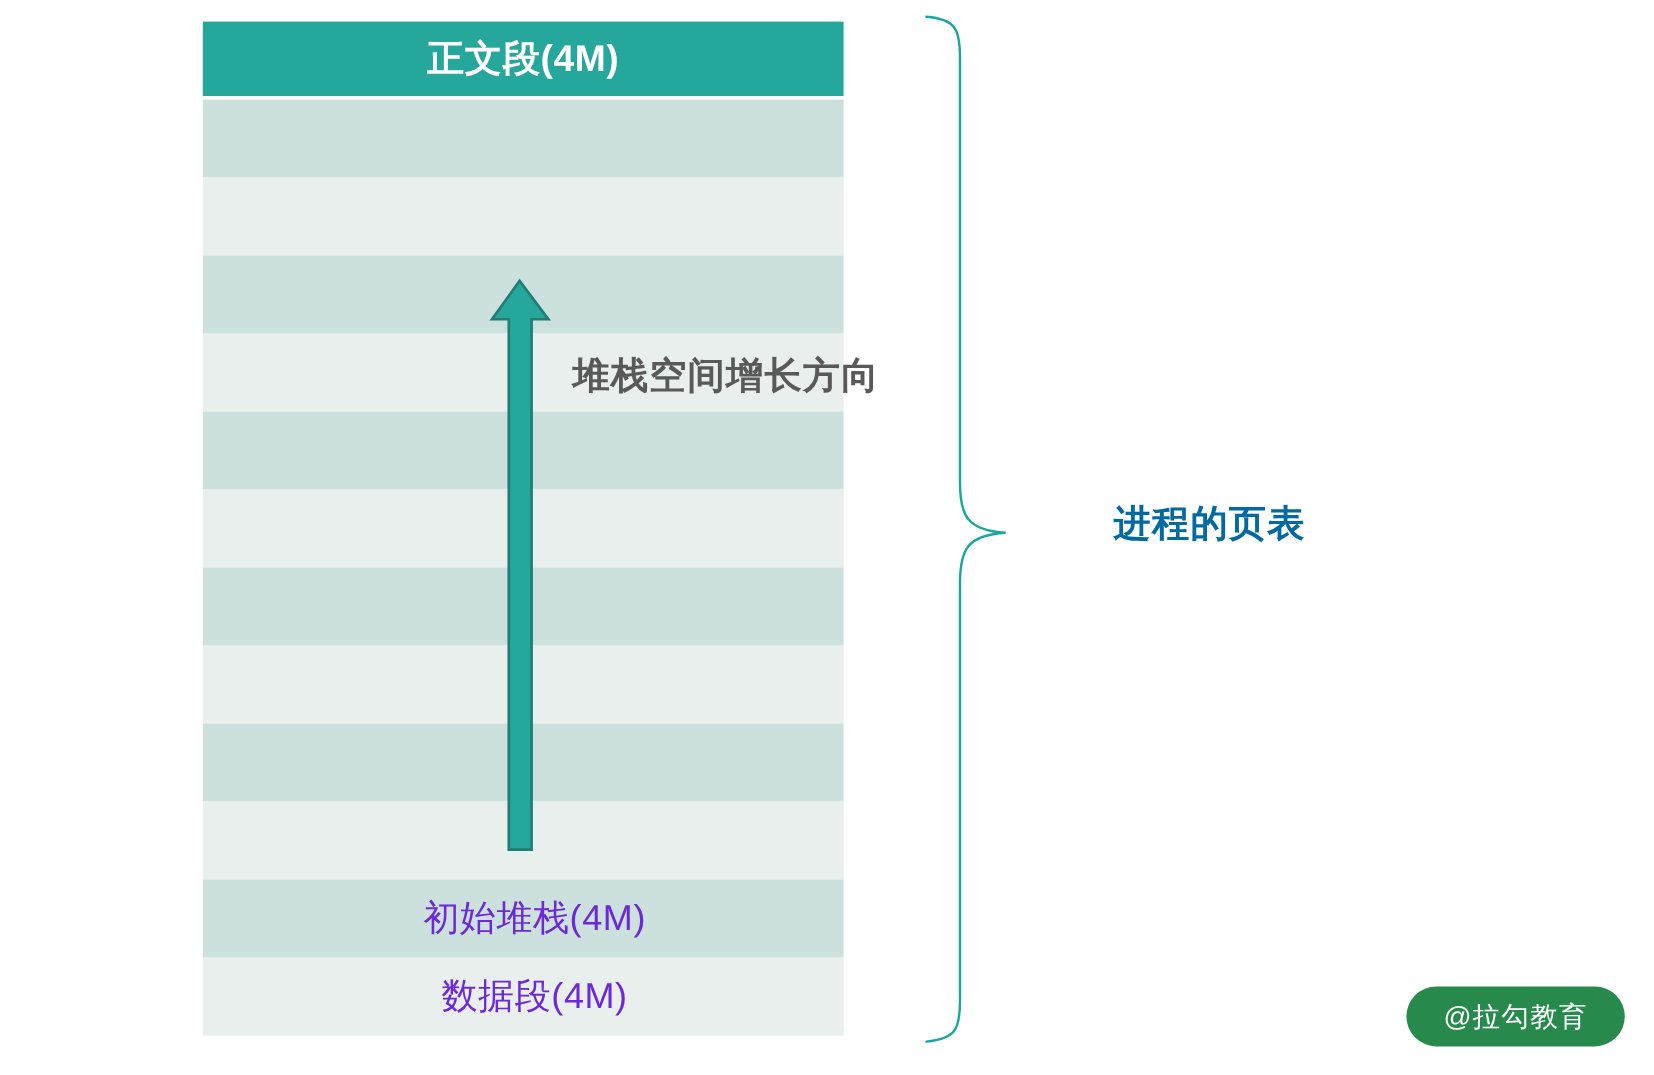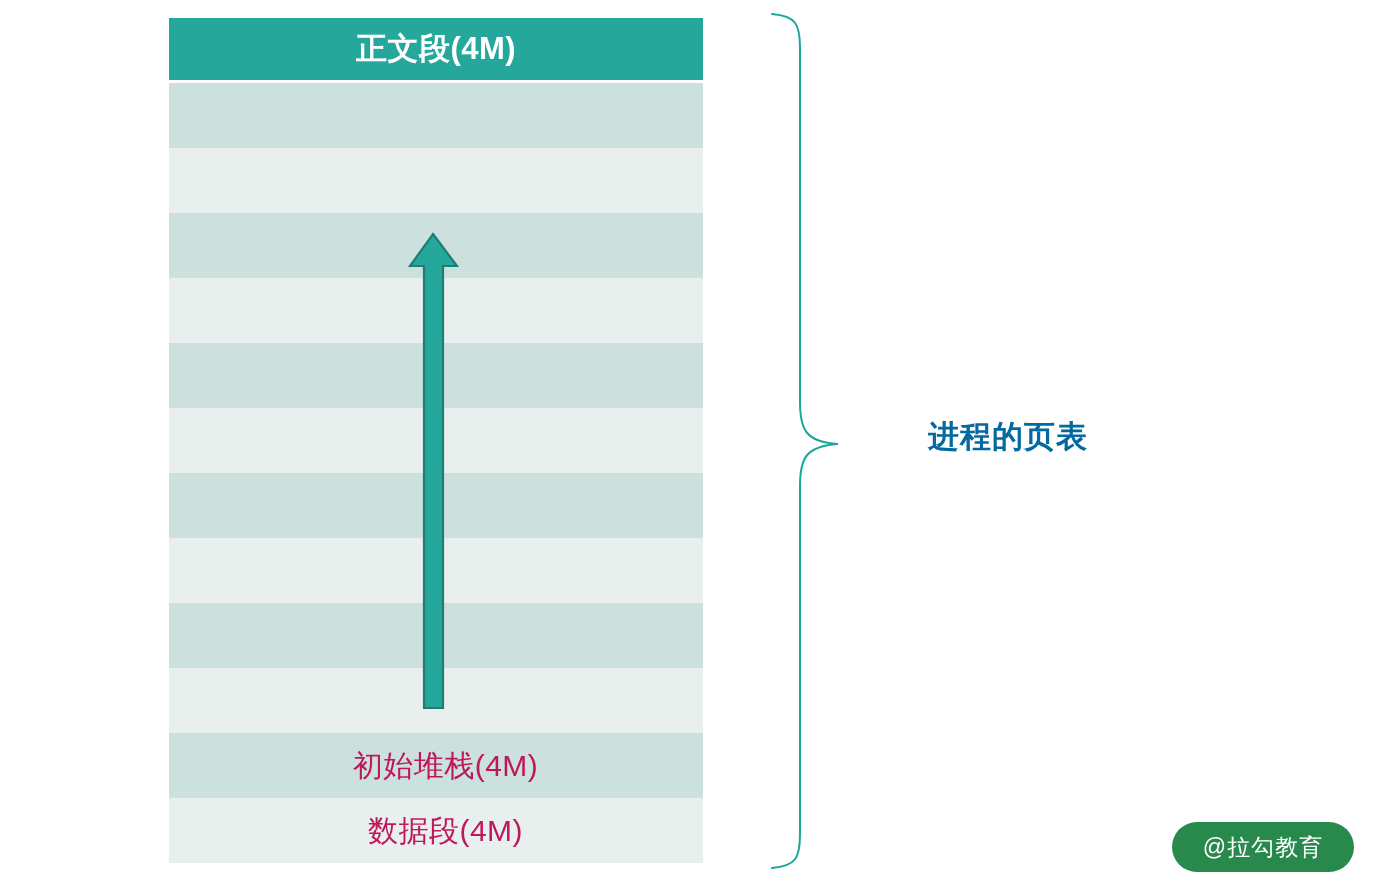--- a/index.html
+++ b/index.html
@@ -46,21 +46,21 @@
     color: #ffffff;
     font-size: 31px;
     font-weight: bold;
     letter-spacing: 0.5px;
   }
 
   .seg-dark  { background: #cce0dd; }
   .seg-light { background: #e8efed; }
 
   .seg-label {
-    color: #be185d;
+    color: #6d28d9;
     font-size: 30px;
     font-weight: normal;
     letter-spacing: 0.5px;
     line-height: 1;
     margin-left: 19px;
   }
 
   
   #growth-arrow {
     position: absolute;
@@ -177,20 +177,21 @@
     <div class="seg seg-light" style="top:780px; height:65px;">
       <span class="seg-label">数据段(4M)</span>
     </div>
 
   </div>
 
   <svg id="growth-arrow" viewBox="0 0 60 484">
     <polygon points="28,6 52,38 38,38 38,480 19,480 19,38 5,38" fill="#25a79b" stroke="#1f7d74" stroke-width="2.2" stroke-linejoin="miter"></polygon>
   </svg>
 
+  <div id="growth-arrow-label">堆栈空间增长方向</div>
 
   <svg id="page-table-brace" viewBox="0 0 90 870">
     <path d="M 10 8
              C 34 10, 38 18, 38 42
              L 38 396
              C 38 424, 44 436, 76 438
              C 44 440, 38 452, 38 480
              L 38 828
              C 38 852, 34 860, 10 862" fill="none" stroke="#1aa79c" stroke-width="2" stroke-linecap="round"></path>
   </svg>

